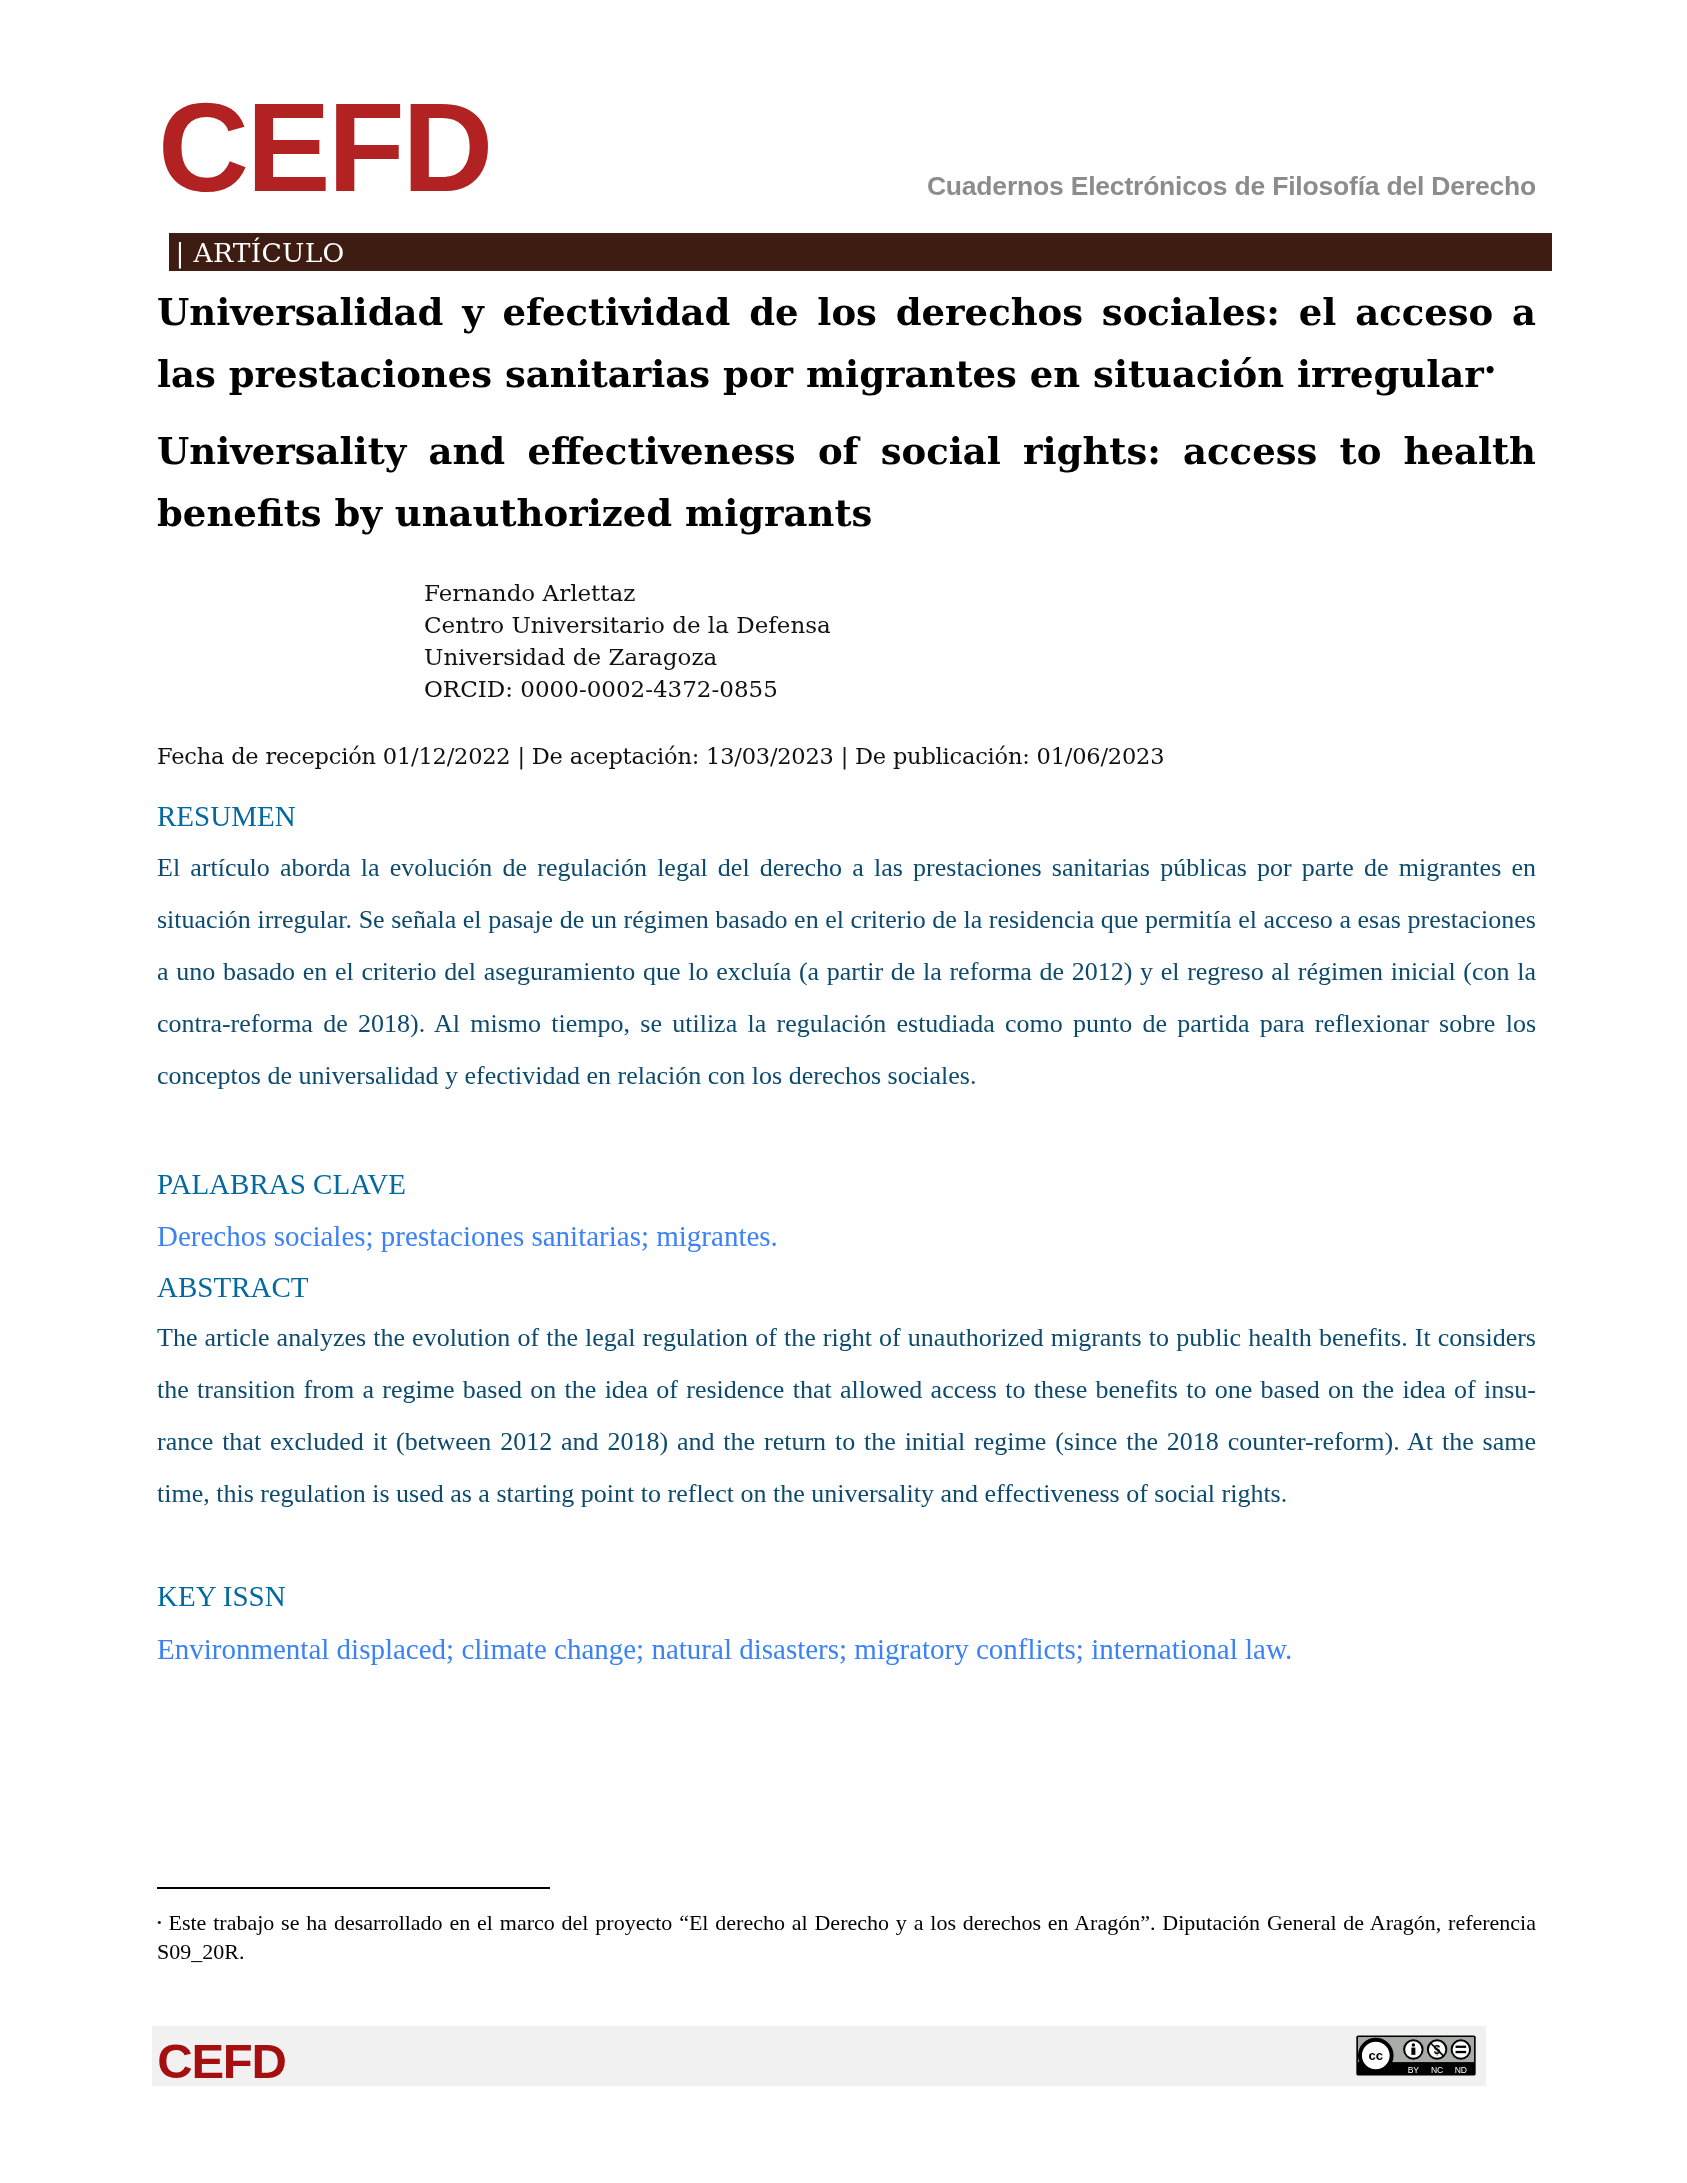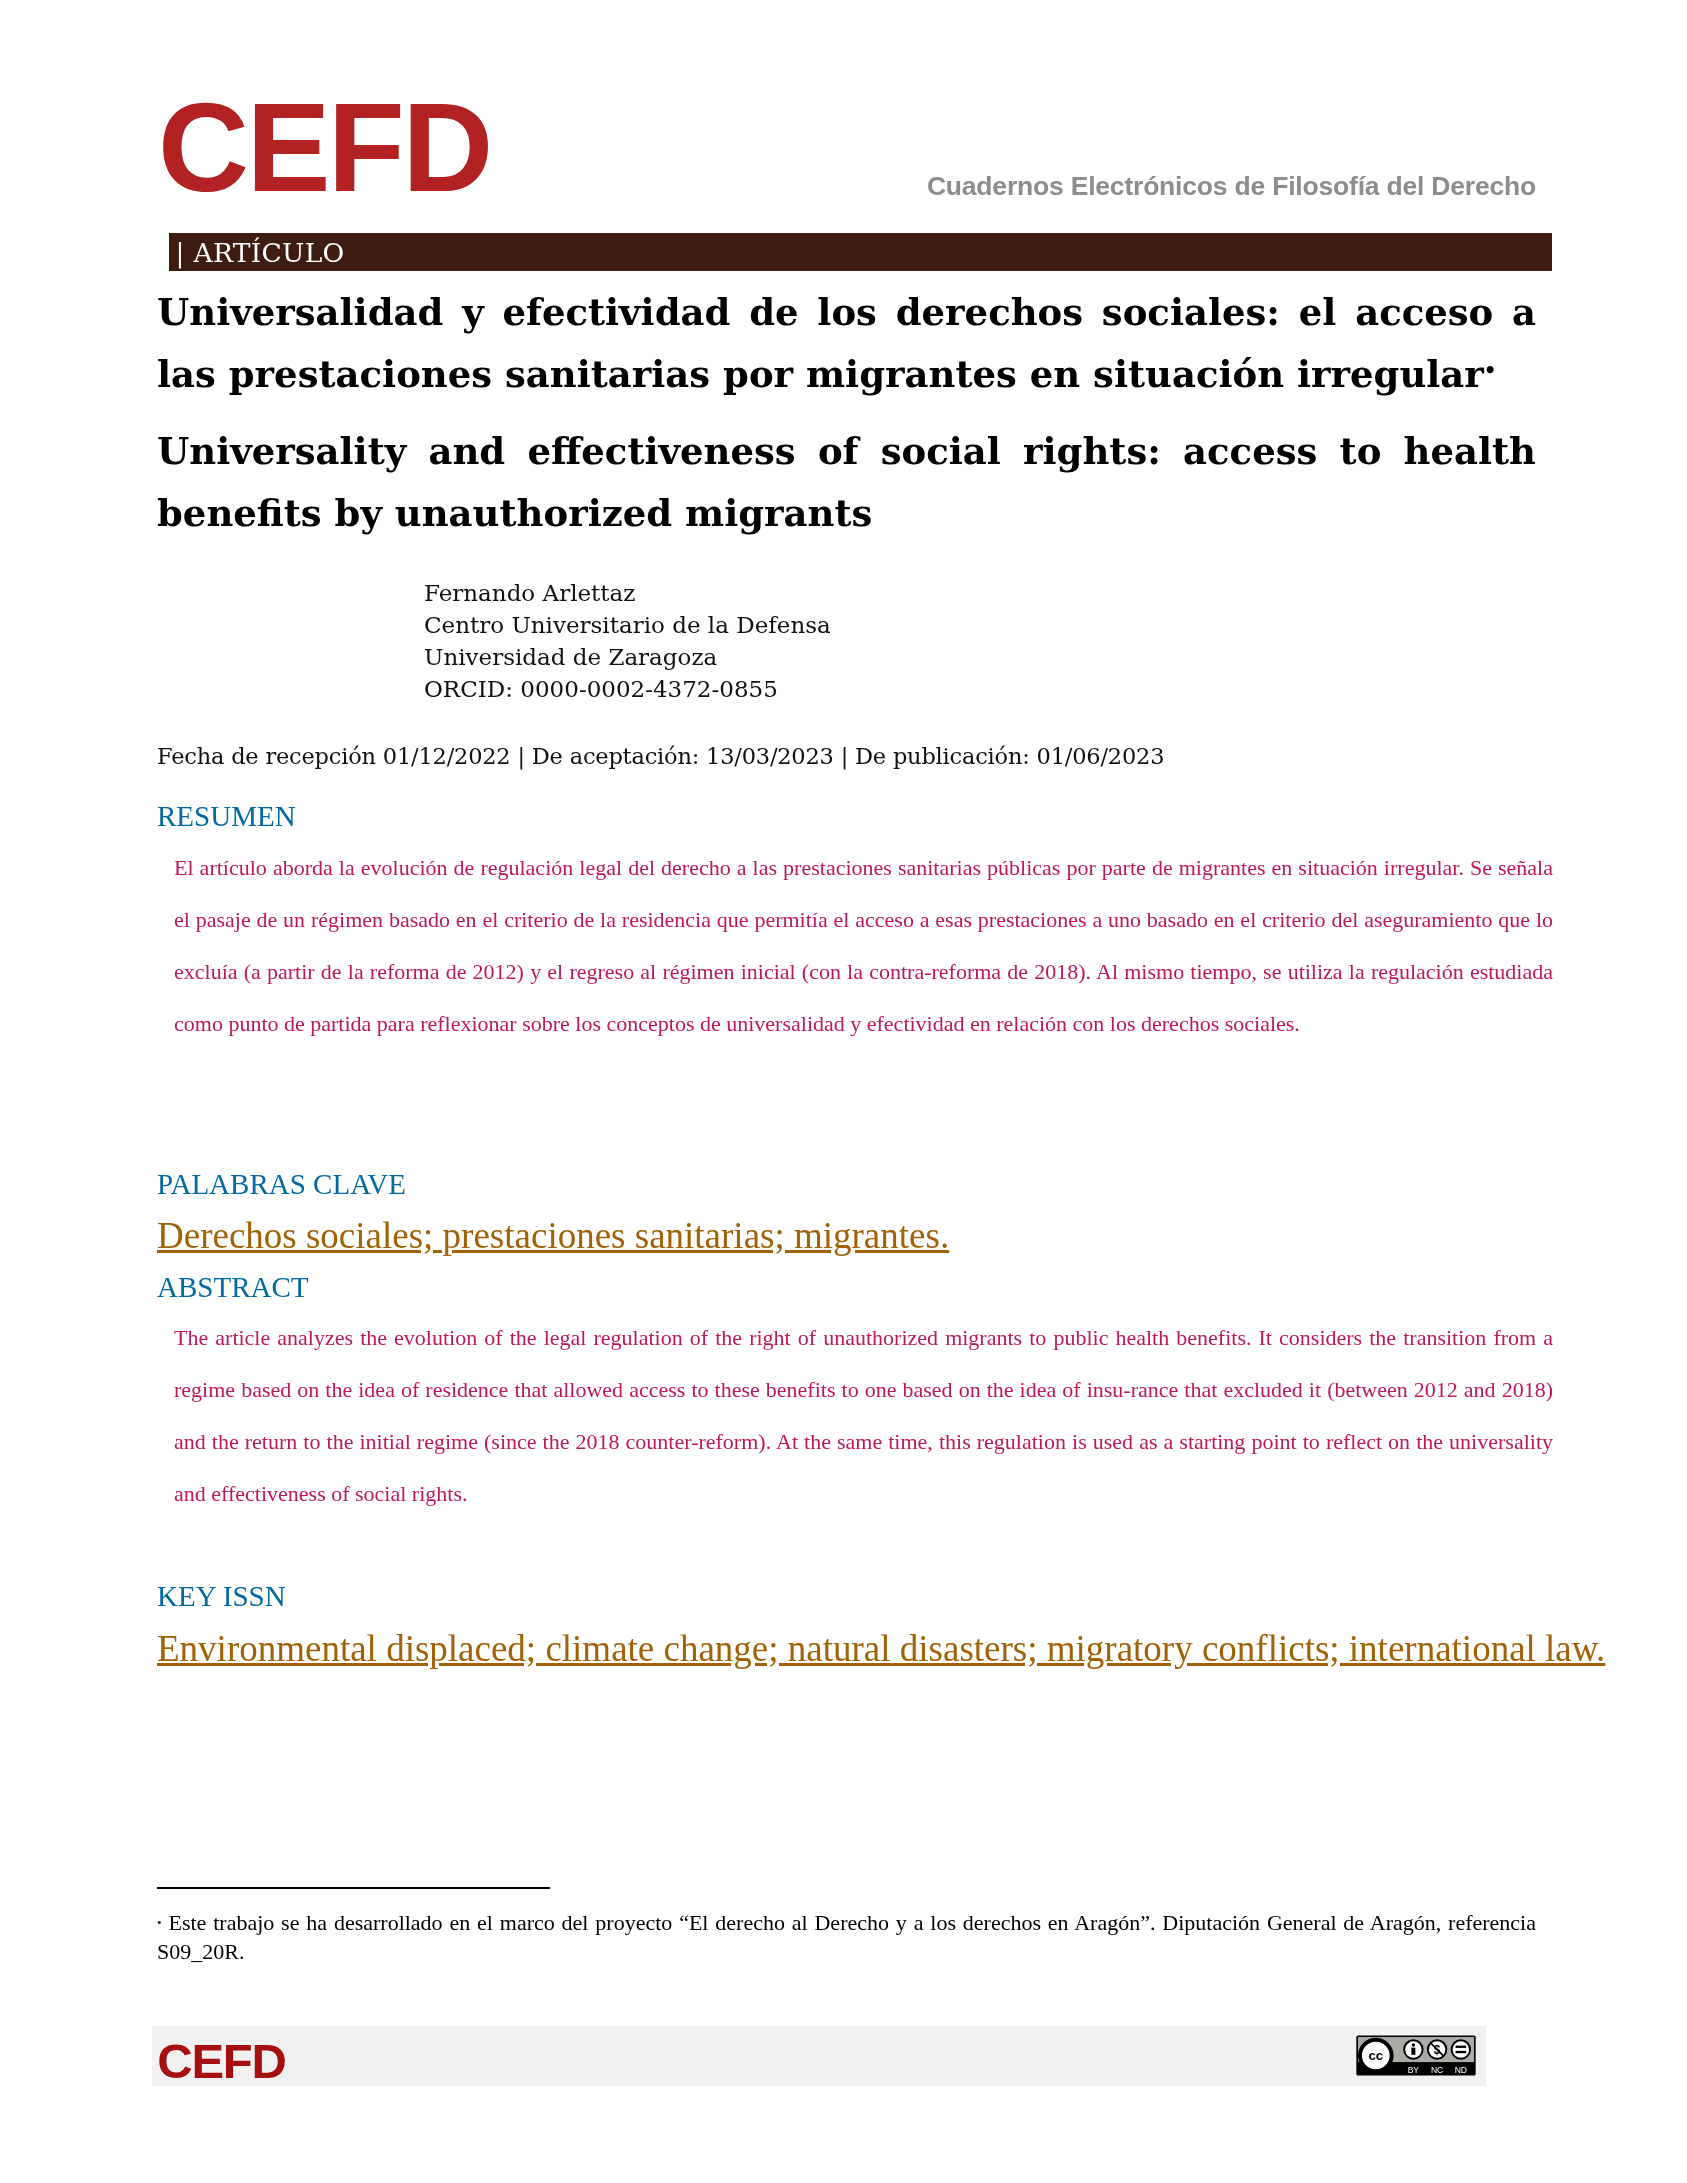--- a/index.html
+++ b/index.html
@@ -46,29 +46,28 @@
     font-family: "DejaVu Serif", serif; font-size: 22.5px; line-height: 33px; color: #111;
     white-space: nowrap; letter-spacing: -0.2px;
   }
 
   .heading {
     left: 157px;
     font-family: "Liberation Serif", serif; font-size: 29px; line-height: 36px;
     color: #0369a1;
   }
   .body {
-    left: 174px; width: 1379px;
-    font-family: "Liberation Serif", serif; font-size: 22px; line-height: 52px;
-    color: #be185d; text-align: justify;
+    left: 157px; width: 1379px;
+    font-family: "Liberation Serif", serif; font-size: 26px; line-height: 52px;
+    color: #0c4a6e; text-align: justify;
   }
   .body-single {
     left: 157px;
-    font-family: "Liberation Serif", serif; font-size: 37px; line-height: 36px; color: #a16207;
+    font-family: "Liberation Serif", serif; font-size: 29px; line-height: 36px; color: #3b82f6;
     white-space: nowrap;
-    text-decoration: underline;
   }
 
   .fn-rule { left: 157px; top: 1887px; width: 393px; height: 2px; background: #000; }
   .footnote {
     left: 157px; top: 1908px; width: 1379px;
     font-family: "Liberation Serif", serif; font-size: 22px; line-height: 29px;
     color: #000; text-align: justify;
   }
   .footnote sup { font-size: 13.2px; vertical-align: top; }
 

